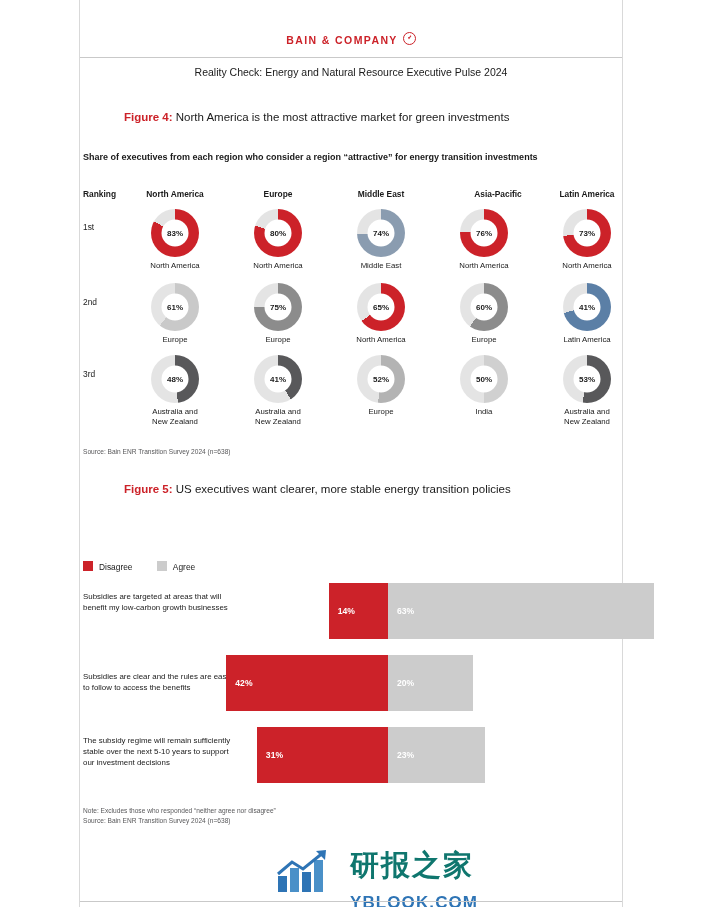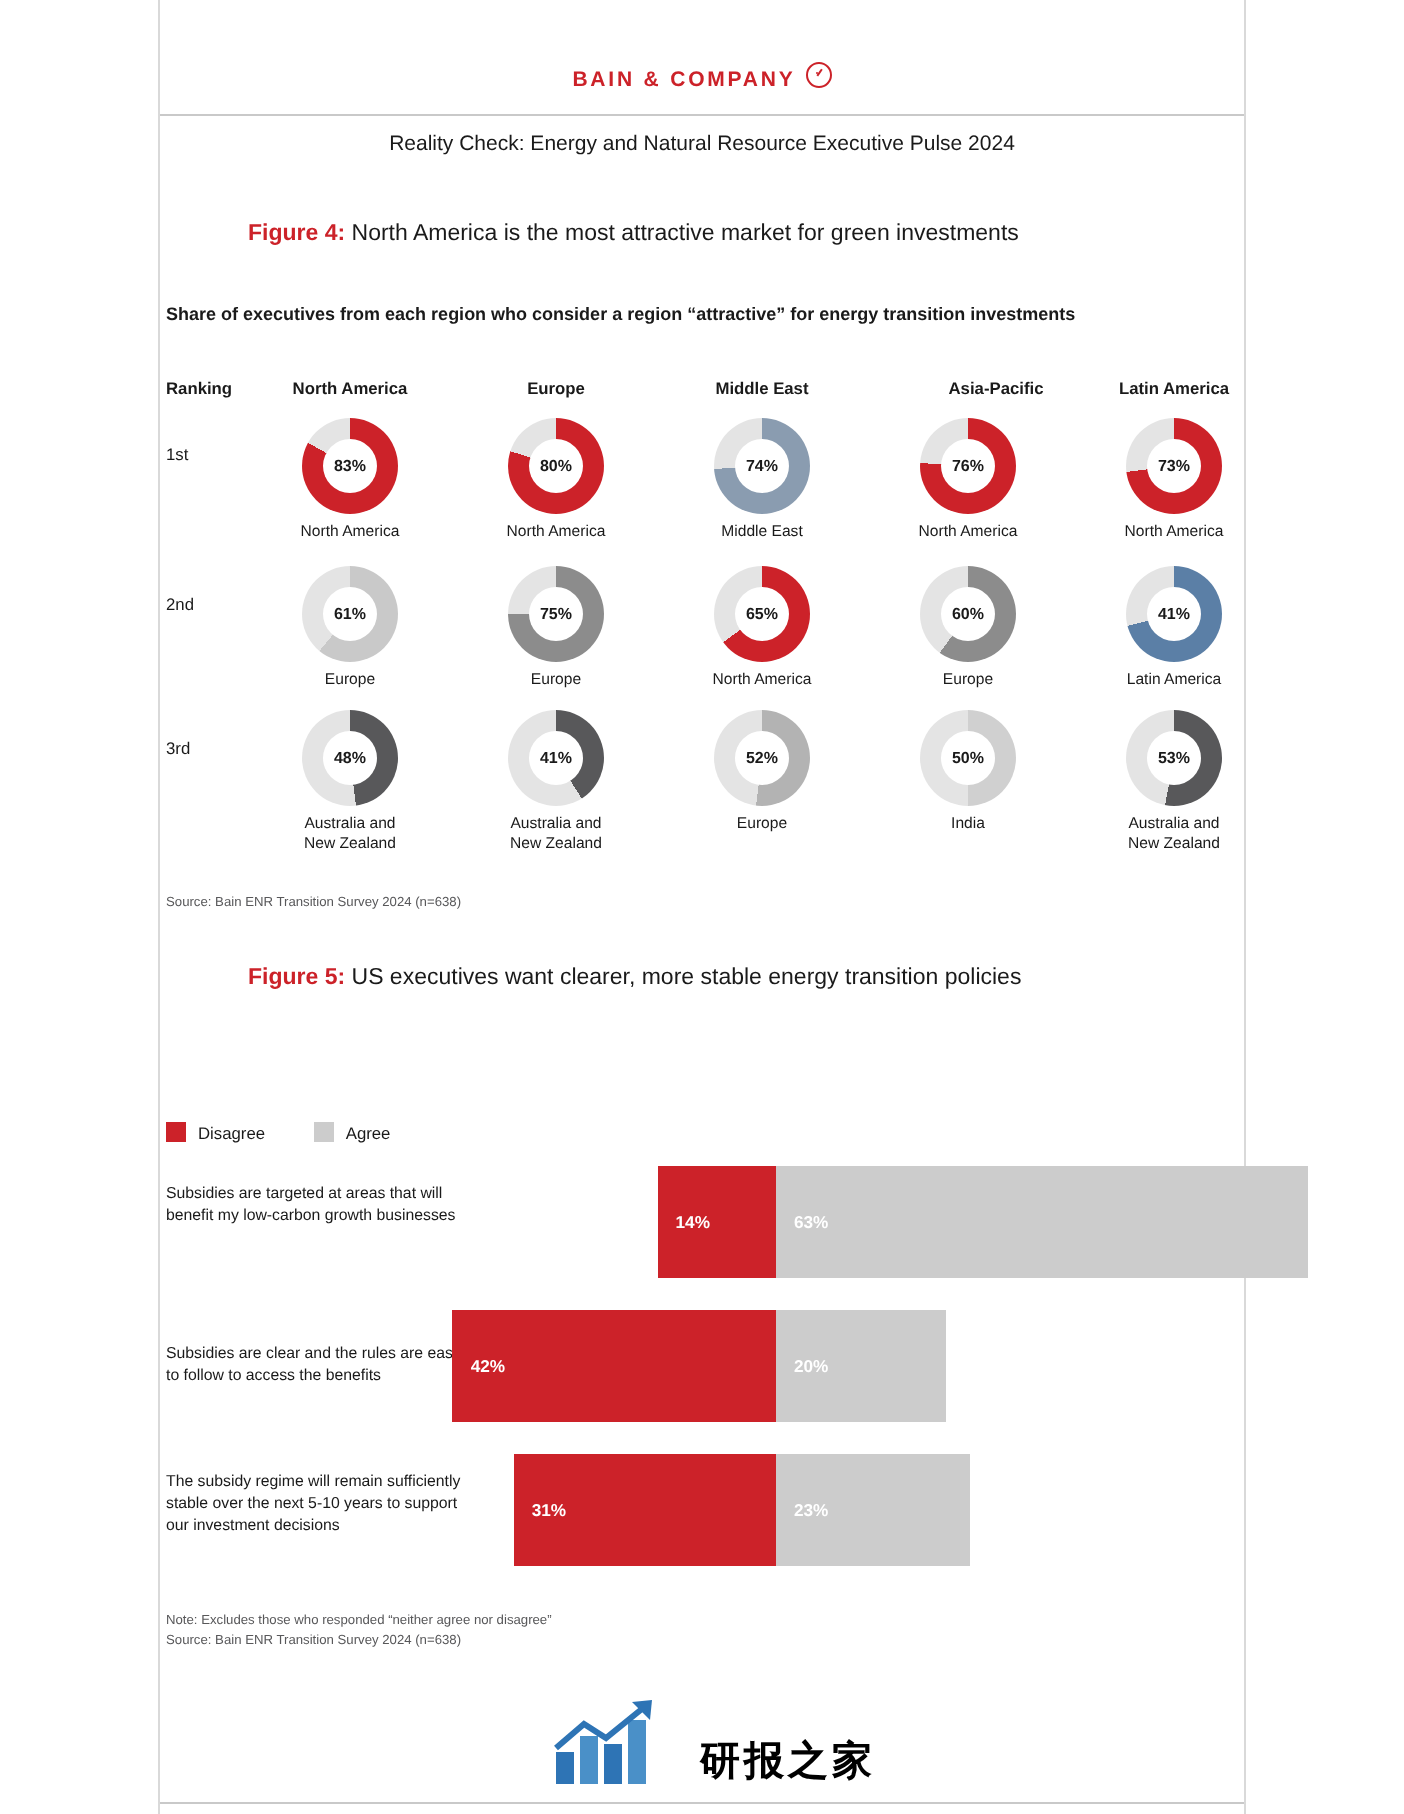--- a/index.html
+++ b/index.html
@@ -147,24 +147,23 @@
   .seg-gray .seg-val{color:#ffffff;}
   
   .watermark{
     position:absolute;left:276px;top:848px;
     width:280px;height:52px;
   }
   .wm-text{
     position:absolute;left:74px;top:2px;
   }
   .wm-cn{
-    font-size:20px;font-weight:bold;color:#000000;
+    font-size:29px;font-weight:bold;color:#0f766e;
     letter-spacing:2px;line-height:1.05;
     font-family:"DejaVu Sans", sans-serif;
-    margin-top:20px;
   }
   .wm-en{
     font-size:17px;font-weight:bold;color:#2e74b5;
     letter-spacing:1.1px;line-height:1.15;margin-top:13px;
   }
   .rule-bottom{
     position:absolute;left:80px;top:901px;width:542px;height:1px;
     background:#c9c9c9;
   }
   .edge-left{position:absolute;left:79px;top:0;width:1px;height:907px;background:#d9d9d9;}

